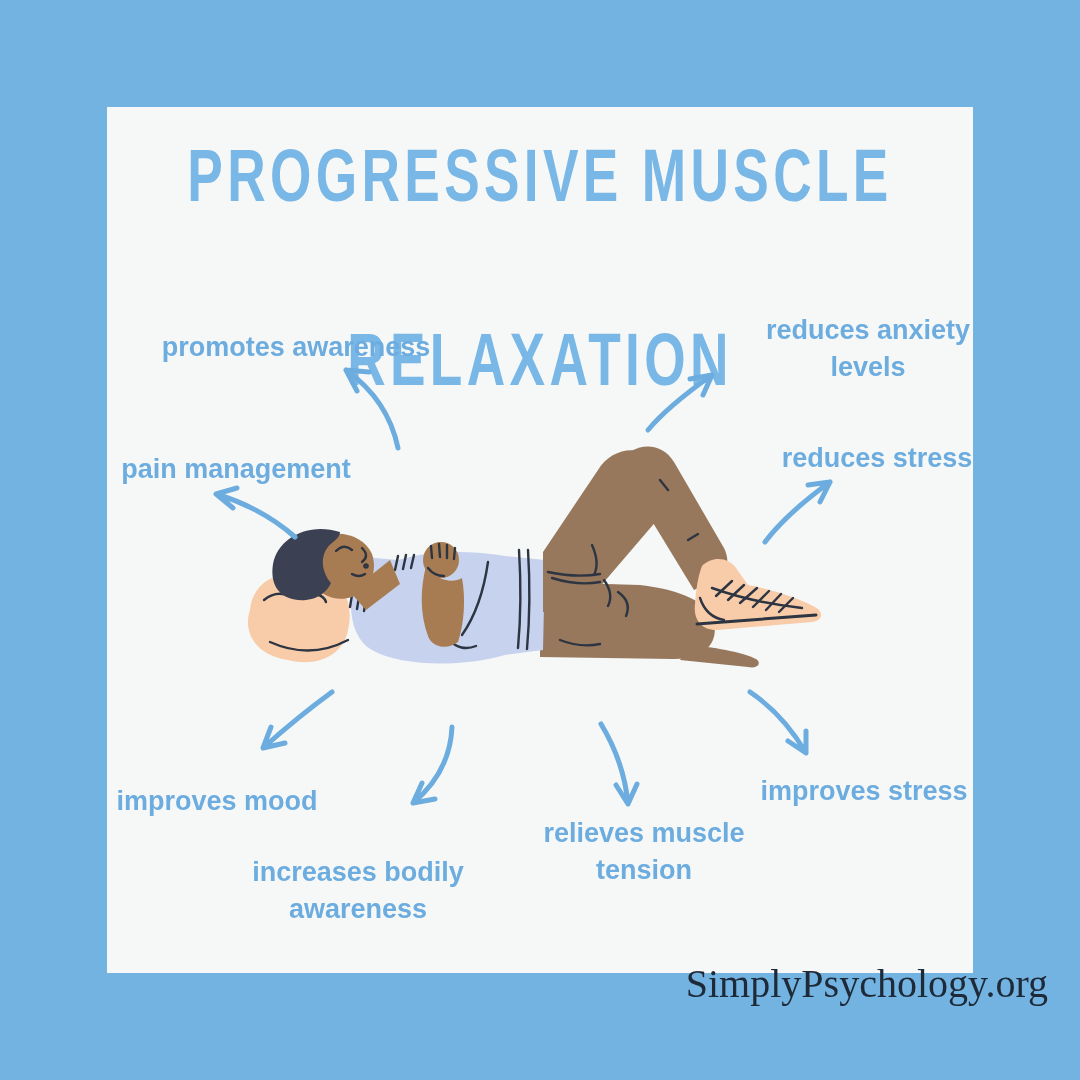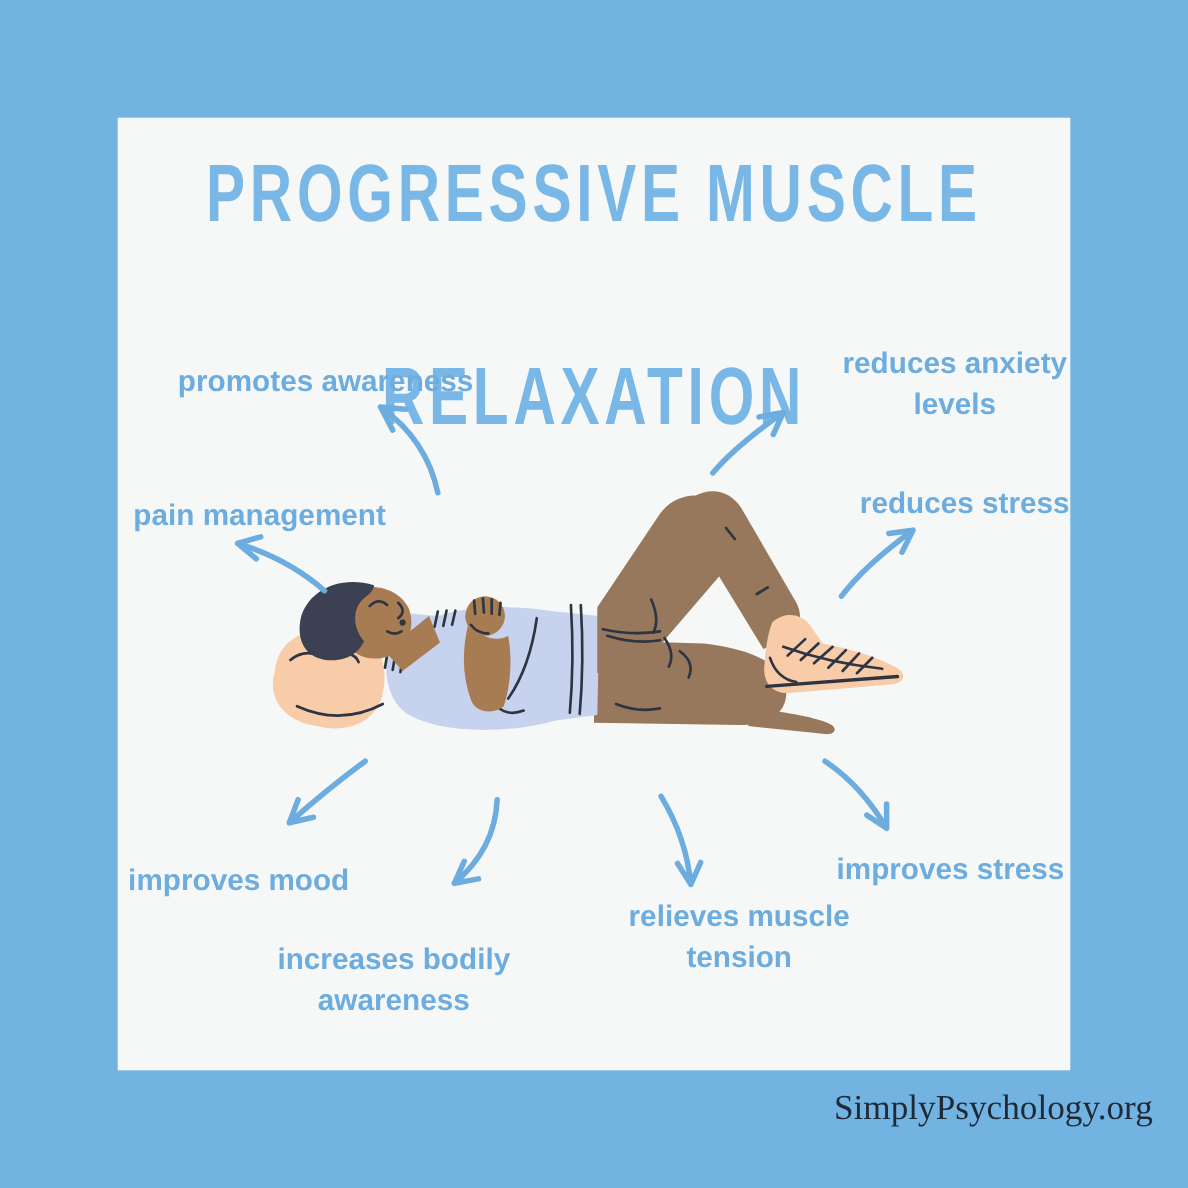--- a/index.html
+++ b/index.html
@@ -22,22 +22,22 @@
   .overlay{position:absolute;left:0;top:0;width:1080px;height:1080px;display:block}
   .label{
     position:absolute;color:#6cacdf;font-weight:700;
     font-size:27px;line-height:37px;text-align:center;
     white-space:pre-line;transform:translate(-50%,-50%);
   }
   .arrow{fill:none;stroke-width:5;stroke-linecap:round;stroke-linejoin:round}
   .detail{fill:none;stroke:#2d3442;stroke-width:2.4;stroke-linecap:round}
   .detail-thick{fill:none;stroke:#2d3442;stroke-width:3;stroke-linecap:round}
   .footer{
-    position:absolute;right:32px;top:988px;
-    color:#1e2a38;font-family:"Liberation Serif",serif;font-size:32px;
+    position:absolute;right:32px;top:960px;
+    color:#1e2a38;font-family:"Liberation Serif",serif;font-size:40px;
   }
 </style>
 </head>
 <body>
 
 <div class="card"></div>
 
 <div class="title"><span>PROGRESSIVE MUSCLE</span><br>
 <span>RELAXATION</span></div>
 
@@ -117,17 +117,17 @@
   </g>
 </svg>
 
 <div class="label" style="left:296px;top:347px">promotes awareness</div>
 <div class="label" style="left:868px;top:349px">reduces anxiety levels</div>
 <div class="label" style="left:236px;top:469px">pain management</div>
 <div class="label" style="left:877px;top:458px">reduces stress</div>
 <div class="label" style="left:217px;top:801px">improves mood</div>
 <div class="label" style="left:358px;top:891px">increases bodily
 awareness</div>
-<div class="label" style="left:672px;top:852px">relieves muscle
+<div class="label" style="left:644px;top:852px">relieves muscle
 tension</div>
 <div class="label" style="left:864px;top:791px">improves stress</div>
 
 <div class="footer">SimplyPsychology.org</div>
 
 </body></html>

